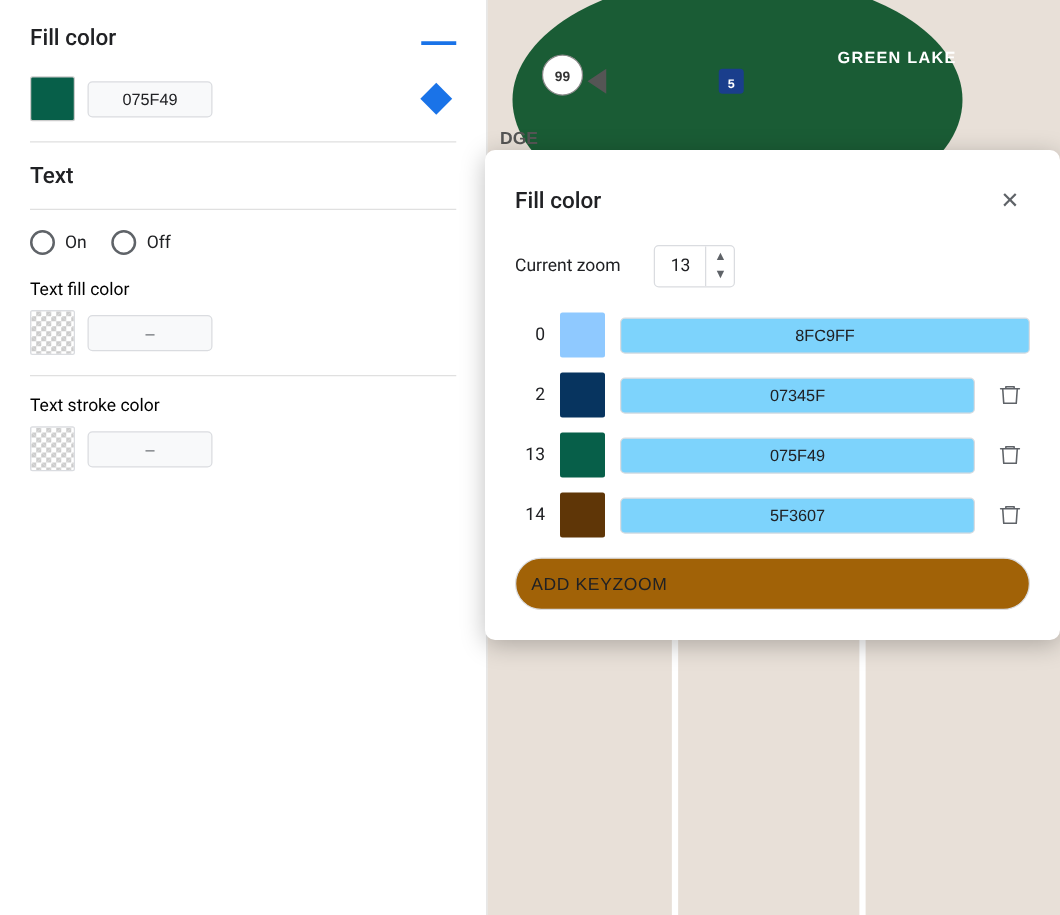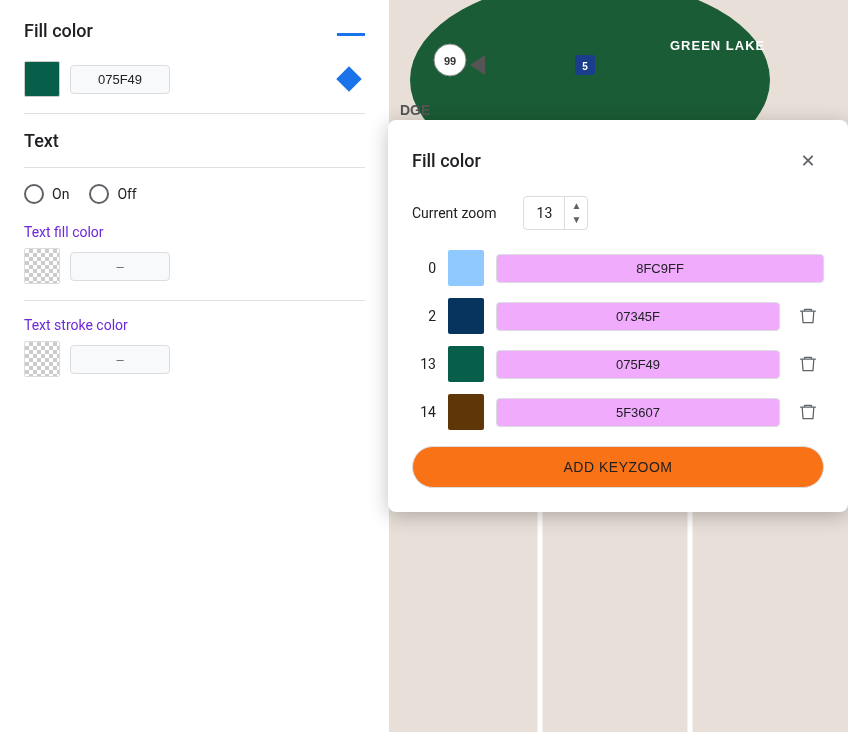--- a/index.html
+++ b/index.html
@@ -124,21 +124,21 @@
       font-size: 14px;
       color: #202124;
     }
 
     .text-fill-section {
       margin-bottom: 16px;
     }
 
     .subsection-title {
       font-size: 14px;
-      color: #6d28d9;
+      color: #000000;
       margin-bottom: 8px;
     }
 
     .checkerboard-swatch {
       width: 36px;
       height: 36px;
       background-image:
         linear-gradient(45deg, #ccc 25%, transparent 25%),
         linear-gradient(-45deg, #ccc 25%, transparent 25%),
         linear-gradient(45deg, transparent 75%, #ccc 75%),
@@ -265,21 +265,21 @@
     }
 
     .popup-color-input {
       border: 1px solid #dadce0;
       border-radius: 4px;
       padding: 6px 10px;
       font-size: 13px;
       color: #202124;
       width: 120px;
       text-align: center;
-      background: #f0abfc;
+      background: #7dd3fc;
       flex: 1;
     }
 
     .trash-btn {
       width: 32px;
       height: 32px;
       display: flex;
       align-items: center;
       justify-content: center;
       cursor: pointer;
@@ -287,26 +287,26 @@
       margin-left: auto;
     }
 
     .add-keyzoom-btn {
       display: block;
       width: 100%;
       margin-top: 16px;
       padding: 12px;
       border: 1px solid #dadce0;
       border-radius: 24px;
-      background: #f97316;
+      background: #a16207;
       color: #202124;
       font-size: 14px;
       font-weight: 500;
       letter-spacing: 0.5px;
-      text-align: center;
+      text-align: left;
       cursor: pointer;
     }
 
     
     .map-area {
       position: absolute;
       top: 0;
       left: 390px;
       width: 458px;
       height: 732px;

